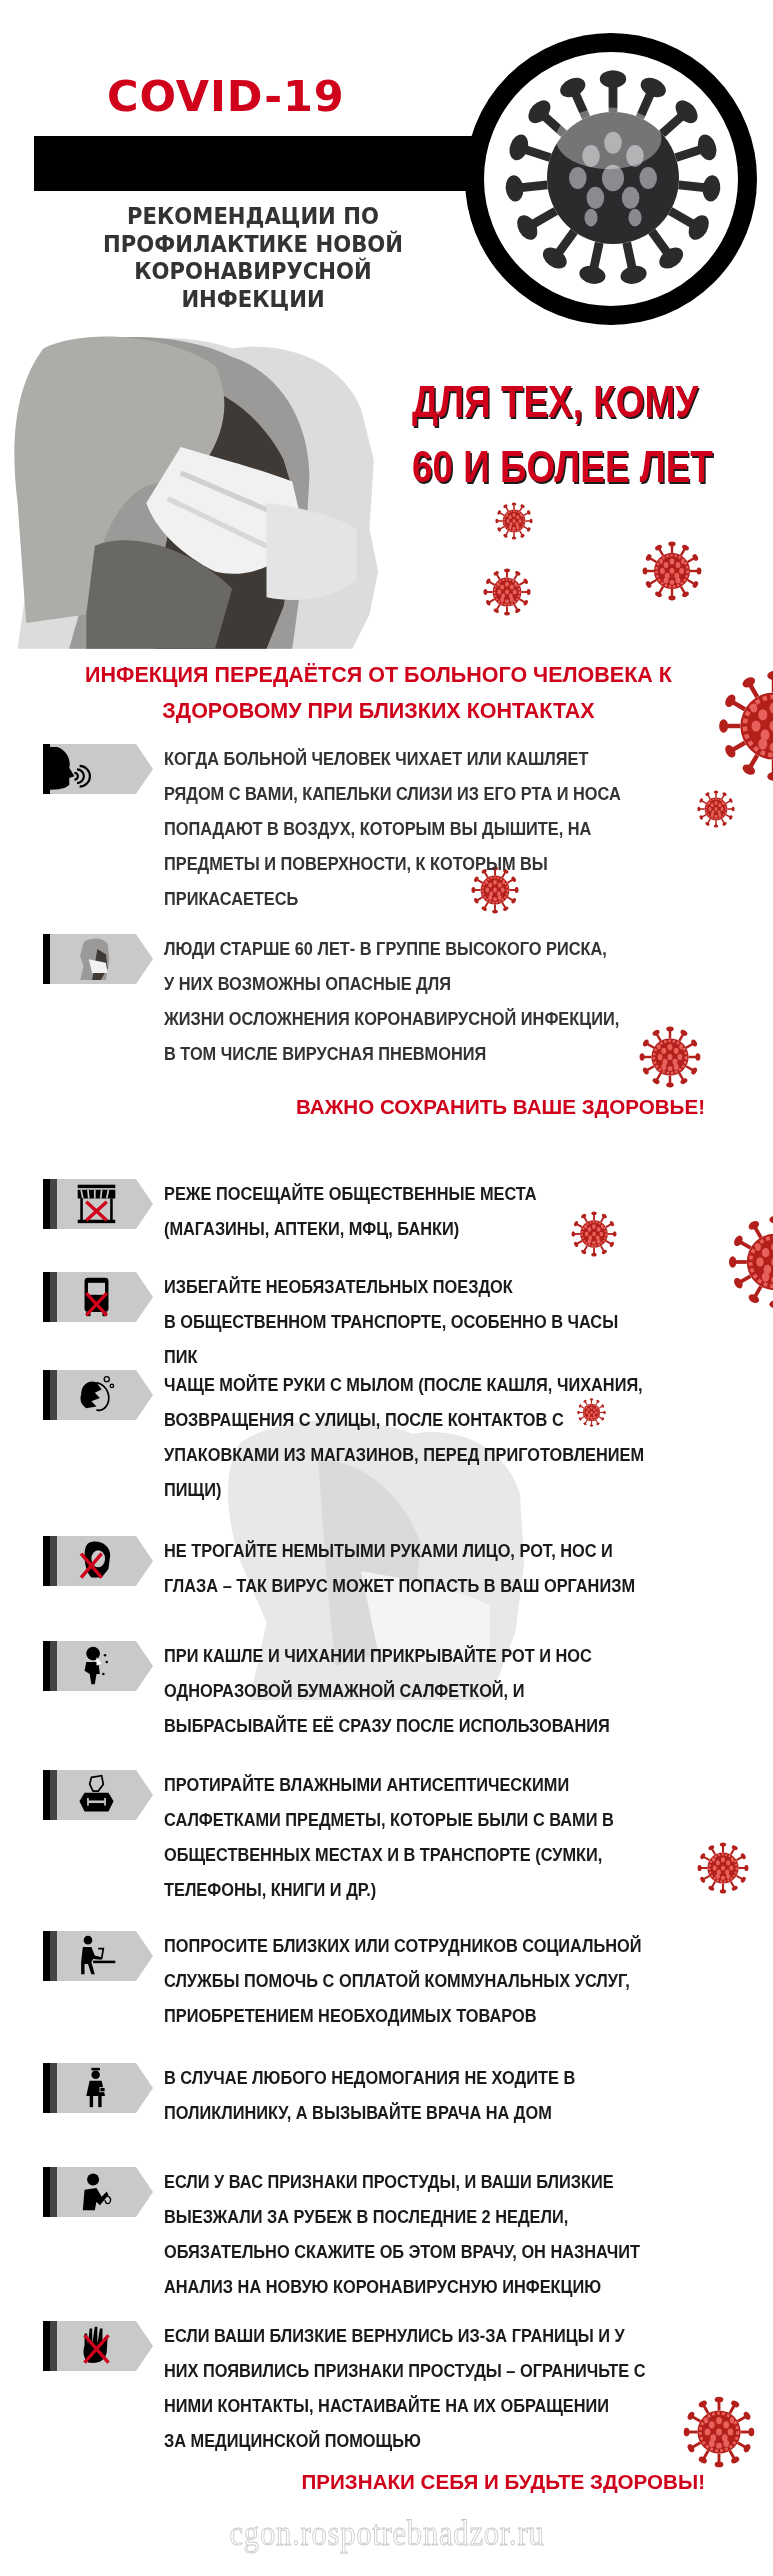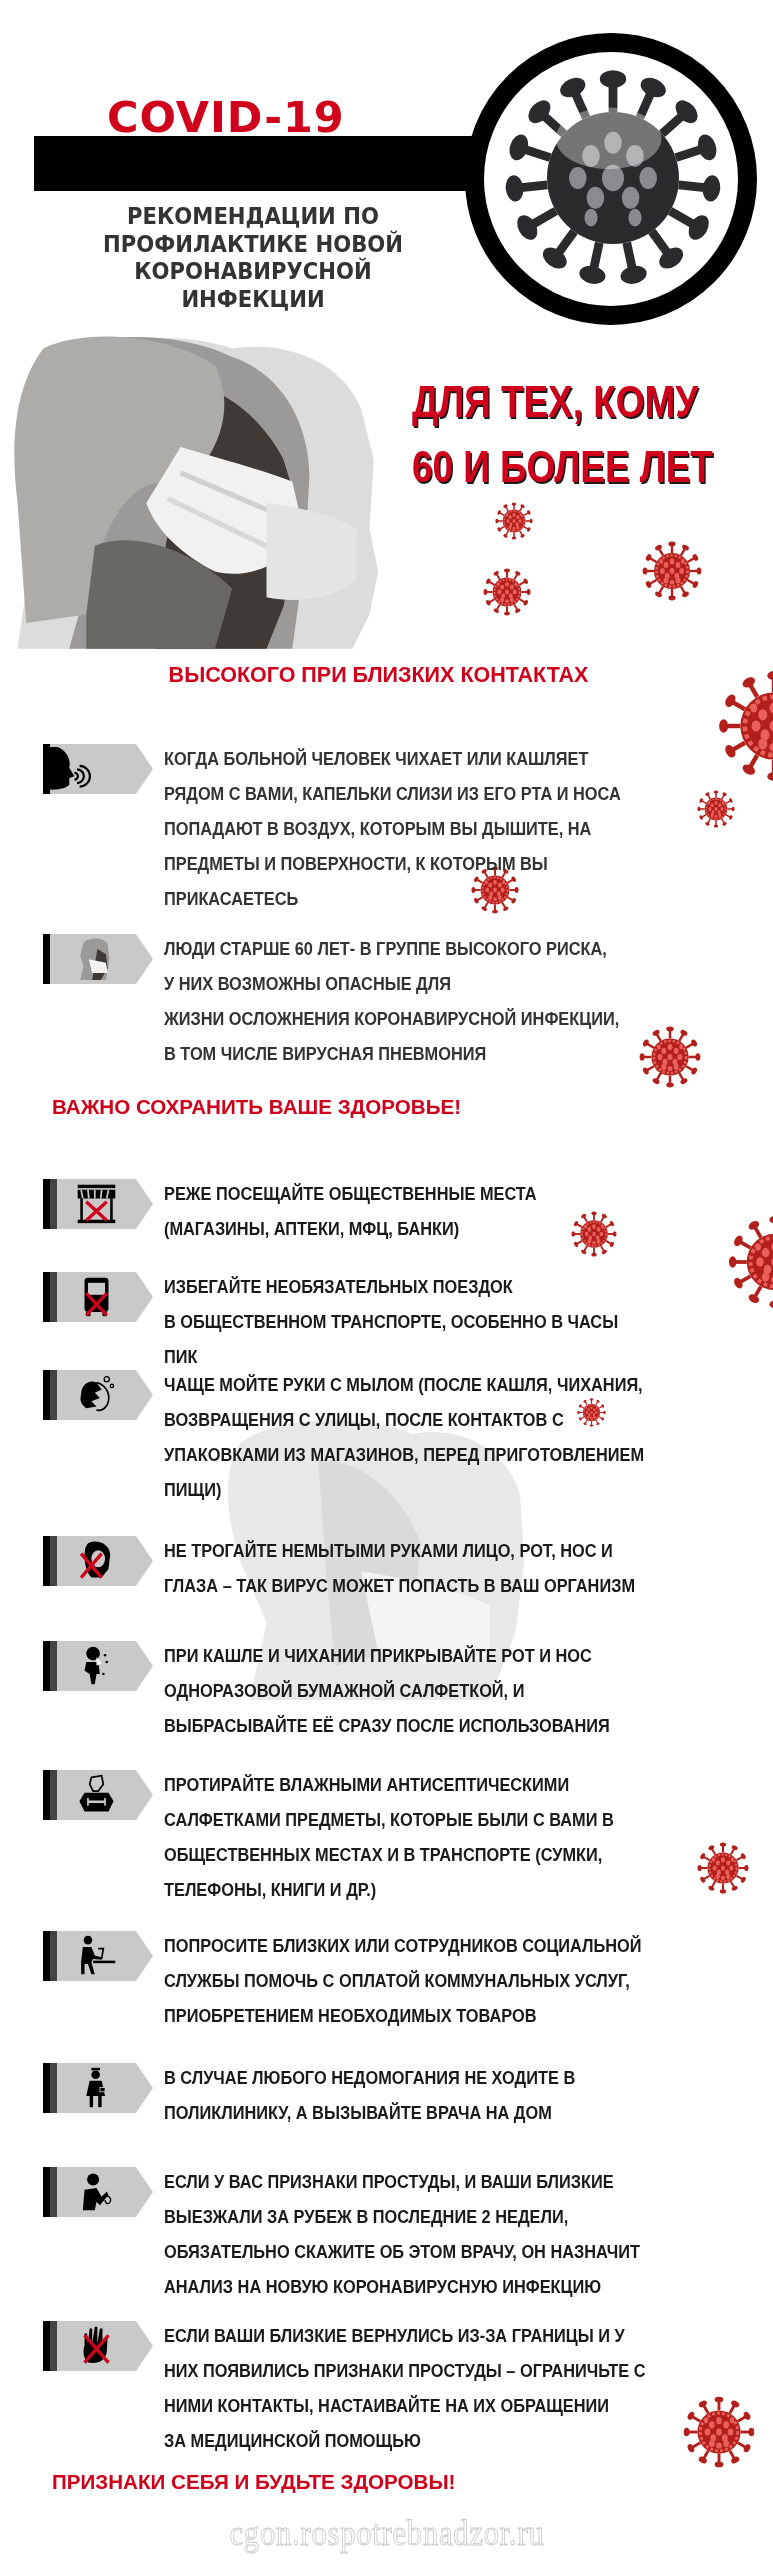--- a/index.html
+++ b/index.html
@@ -1,21 +1,21 @@
 <!DOCTYPE html>
 <html style="font-size:13.7px"><head>
   <meta charset="utf-8">
   <style>
     * { margin: 0; padding: 0; box-sizing: border-box; }
     html, body { width: 774px; height: 2576px; background: #ffffff; overflow: hidden; }
     body { position: relative; font-family: "Liberation Sans", "DejaVu Sans", sans-serif; }
 
     
     .covid-title {
-      position: absolute; left: 107px; top: 92px;
+      position: absolute; left: 107px; top: 71px;
       font-family: "DejaVu Sans", sans-serif; font-weight: bold;
       font-size: 43px; color: #d0021b; letter-spacing: 0.9px;
     }
     .black-bar {
       position: absolute; left: 34px; top: 136px; width: 447px; height: 55px; background: #000;
     }
     .magnifier {
       position: absolute; left: 465px; top: 33px; width: 292px; height: 292px;
       border: 19px solid #000; border-radius: 50%; background: #fff;
       overflow: hidden;
@@ -36,21 +36,21 @@
       transform: scaleX(0.82); transform-origin: left top;
       white-space: nowrap;
     }
 
     .section-title {
       position: absolute; left: 52px; width: 653px; text-align: center;
       font-family: "Liberation Sans", sans-serif; font-weight: bold;
       color: #d0021b; font-size: 21.5px; line-height: 36px;
     }
     .callout {
-      position: absolute; text-align: left;
+      position: absolute; text-align: right;
       font-family: "Liberation Sans", sans-serif; font-weight: bold;
       color: #d0021b; font-size: 20.6px;
     }
 
     
     .row { position: absolute; left: 43px; width: 687px; }
     .tab {
       position: absolute; left: 0; top: 0; width: 110px; height: 50px;
     }
     .tab-body {
@@ -313,21 +313,22 @@
     <use href="#red-virus" width="84" height="84"></use>
   </svg>
 
 <svg class="bg-silhouette" style="left:215px; top:1408px;" width="378" height="292" viewBox="0 0 440 340">
   <path d="M30 40 C80 5 180 10 230 30 C290 20 340 50 355 100 L360 180 L350 260 L320 340 L40 340 L60 250 L30 180 C10 120 10 70 30 40 Z" fill="#e8e8e8"></path>
   <path d="M120 60 C170 60 220 100 240 160 L230 240 L180 290 L140 300 L130 200 Z" fill="#dadada"></path>
   <path d="M170 190 C230 200 280 210 320 230 L320 290 C280 300 230 300 190 285 Z" fill="#f4f4f4"></path>
 </svg>
 
 <div class="section-title" style="top:657px;">
-  <div>ВЫСОКОГО ПРИ БЛИЗКИХ КОНТАКТАХ</div>
+  <div>ИНФЕКЦИЯ ПЕРЕДАЁТСЯ ОТ БОЛЬНОГО ЧЕЛОВЕКА К</div>
+  <div>ЗДОРОВОМУ ПРИ БЛИЗКИХ КОНТАКТАХ</div>
 </div>
 
 <div class="row" style="top:744px;">
   <div class="tab">
     <div class="tab-body"></div>
       <div class="tab-arrow"></div>
     <div class="tab-stripe1"></div>
     <div class="tab-icon" style="left:1.7px; justify-content:flex-start;">
       <svg width="52" height="43" viewBox="0 0 60 50">
         <path d="M0 0 L14 0 C26 4 30 16 28 24 L34 34 L28 36 L28 44 C24 48 18 50 0 50 Z" fill="#000"></path>

